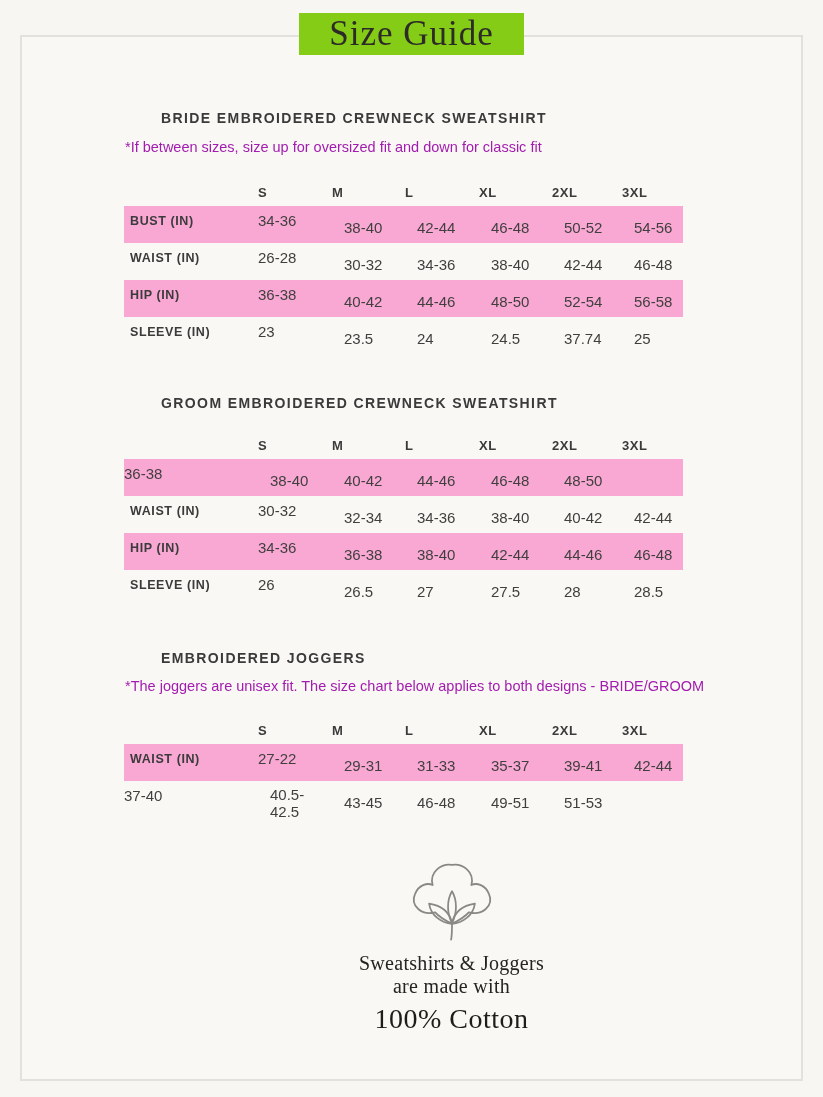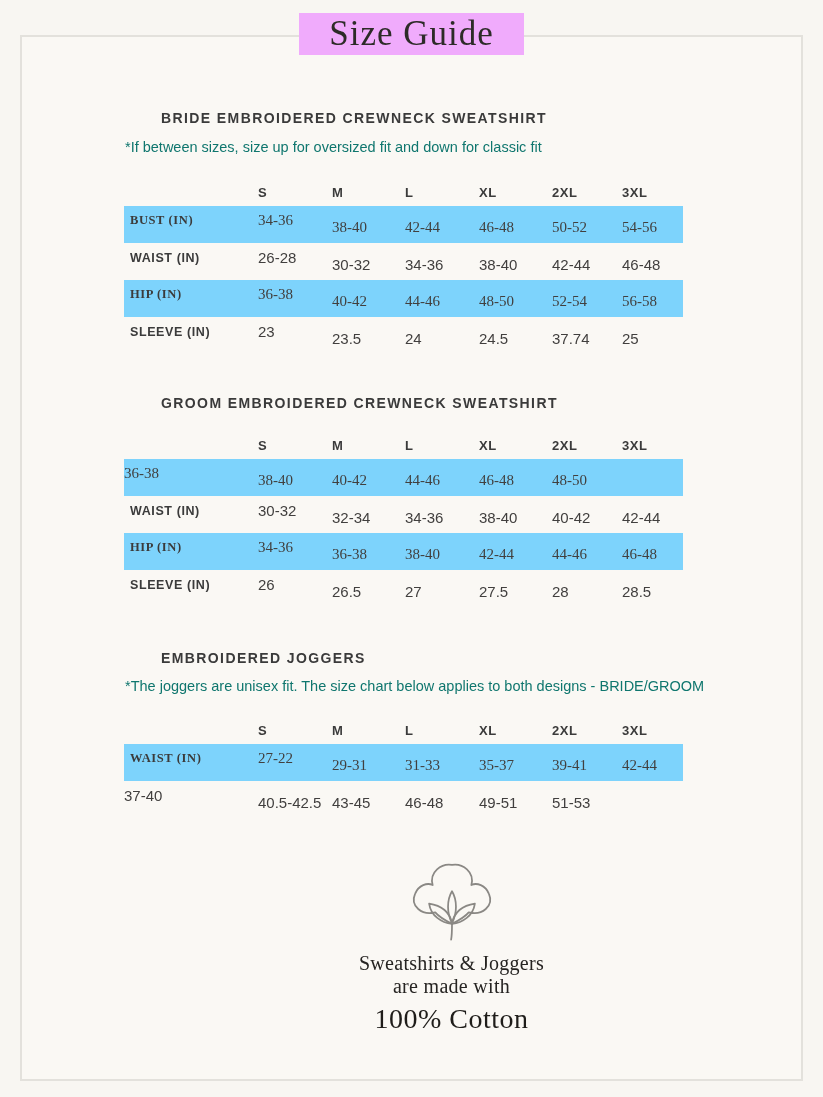--- a/index.html
+++ b/index.html
@@ -17,67 +17,67 @@
     border:2px solid #e3e1dc;
     box-sizing:border-box;
     background:#faf8f4;
   }
   .title-wrap {
     position:absolute; top:13px; left:0; width:100%;
     text-align:center; z-index:2;
   }
   .title-wrap span {
     display:inline-block;
-    background:#f0abfc;
+    background:#84cc16;
     padding:0 30px;
     font-family:"Liberation Serif", serif;
     font-size:35px; line-height:42px;
     letter-spacing:1px;
     color:#2d2b28;
   }
   .abs { position:absolute; z-index:1; }
   .section-heading {
     left:125px;
     font-size:14px; font-weight:bold;
     letter-spacing:1.4px;
     color:#3a3a3a;
     white-space:nowrap;
     margin-left:36px;
   }
   .section-note {
     left:125px;
     font-size:14.5px;
-    color:#0f766e;
+    color:#a21caf;
     white-space:nowrap;
   }
   .sg-table { left:124px; width:559px; }
   .thead, .trow {
     display:grid;
     grid-template-columns:134px 74px 73px 74px 73px 70px 1fr;
   }
   .thead { height:28px; }
   .thead .th {
     display:flex; align-items:center;
     font-size:13px; font-weight:bold;
     letter-spacing:0.5px; color:#3b3b3b;
   }
   .trow { height:37px; }
-  .trow.stripe { background:#7dd3fc;font-family:Liberation Serif, serif; }
+  .trow.stripe { background:#f9a8d4; }
   .cell {
     display:flex; align-items:center;
     font-size:15px; color:#413f3e;
     position:relative;
   }
   .cell.lab {
     font-size:12.5px; font-weight:bold;
     letter-spacing:0.6px; color:#3b3b3b;
     padding-left:6px; top:-4px;
   }
   .cell.hi { top:-4px; }
-  .cell.lo { top:3px; }
+  .cell.lo { top:3px;margin-left:12px; }
   .footer-center { left:0; width:100%; text-align:center;margin-left:40px; }
   .cotton-svg { display:inline-block; }
   .footer-serif {
     font-family:"Liberation Serif", serif;
     color:#262422;
   }
   .f-line1, .f-line2 { font-size:20px; line-height:23px; letter-spacing:0.3px; }
   .f-line3 { font-size:28px; line-height:40px; letter-spacing:0.5px; color:#1f1d1a;text-align:center; }
 </style>
 </head>

